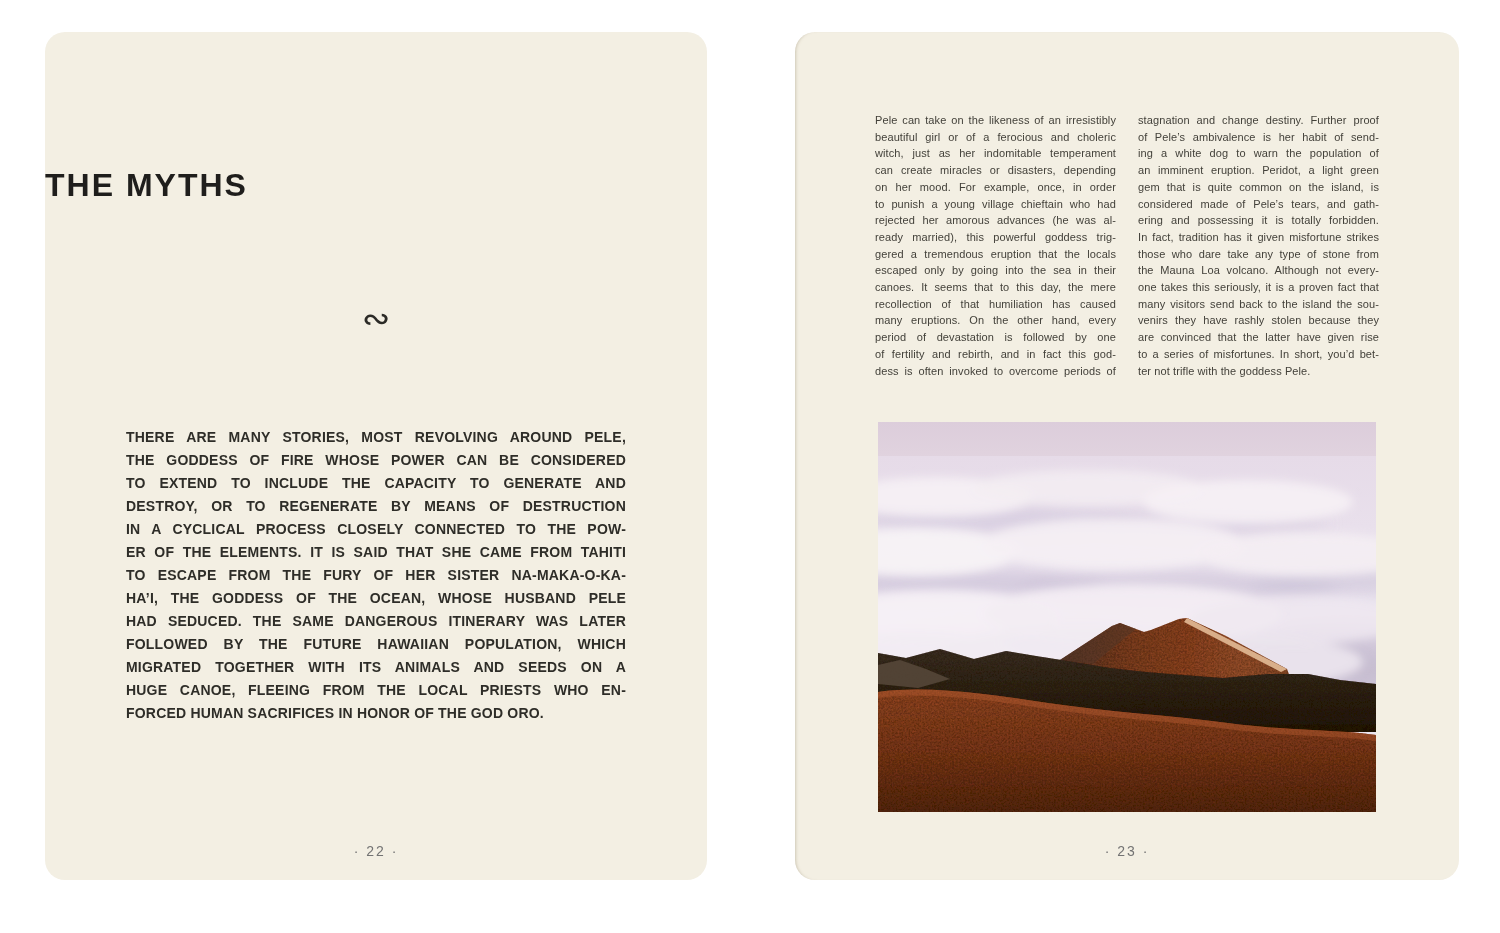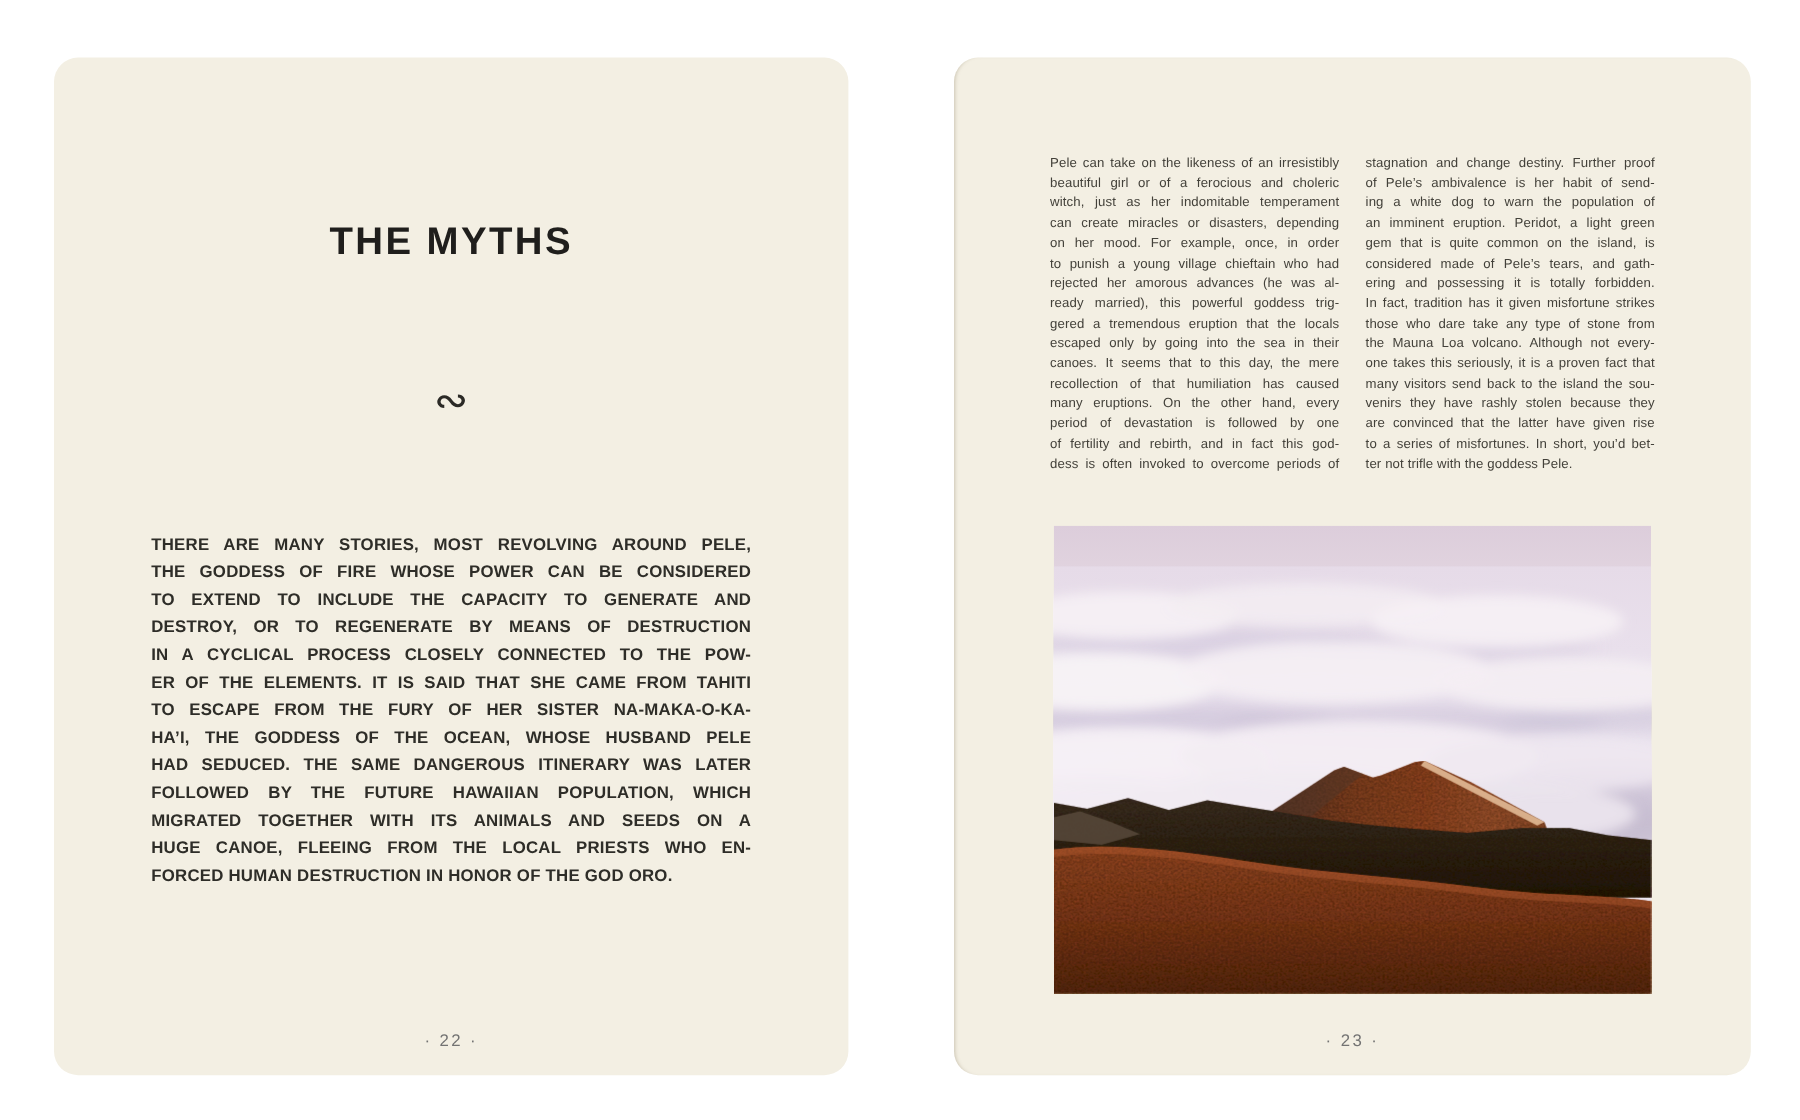--- a/index.html
+++ b/index.html
@@ -4,33 +4,33 @@
 <style>
   html,body { margin:0; padding:0; }
   body {
     width:1500px; height:933px;
     background:#ffffff;
     font-family:"Liberation Sans", sans-serif;
     position:relative;
     overflow:hidden;
   }
   .page {
-    position:absolute; top:48px; height:848px;
+    position:absolute; top:32px; height:848px;
     background:#f3efe3;
     border-radius:20px;
   }
   #page-left  { left:45px;  width:662px; }
   #page-right { left:795px; width:664px;
     box-shadow: inset 3px 0 3px -2px rgba(140,128,100,0.35);
   }
 
   
   .chapter-title {
     margin-top:136px;
-    text-align:center;
+    text-align:left;
     font-size:32px; line-height:34px;
     font-weight:bold;
     letter-spacing:2px;
     color:#1f1e1c;
   }
   .ornament {
     margin-top:96px;
     text-align:center;
     font-family:"DejaVu Sans", sans-serif;
     font-size:34px; line-height:40px;
@@ -95,21 +95,21 @@
         <div class="tline">TO EXTEND TO INCLUDE THE CAPACITY TO GENERATE AND</div>
         <div class="tline">DESTROY, OR TO REGENERATE BY MEANS OF DESTRUCTION</div>
         <div class="tline">IN A CYCLICAL PROCESS CLOSELY CONNECTED TO THE POW-</div>
         <div class="tline">ER OF THE ELEMENTS. IT IS SAID THAT SHE CAME FROM TAHITI</div>
         <div class="tline">TO ESCAPE FROM THE FURY OF HER SISTER NA-MAKA-O-KA-</div>
         <div class="tline">HA’I, THE GODDESS OF THE OCEAN, WHOSE HUSBAND PELE</div>
         <div class="tline">HAD SEDUCED. THE SAME DANGEROUS ITINERARY WAS LATER</div>
         <div class="tline">FOLLOWED BY THE FUTURE HAWAIIAN POPULATION, WHICH</div>
         <div class="tline">MIGRATED TOGETHER WITH ITS ANIMALS AND SEEDS ON A</div>
         <div class="tline">HUGE CANOE, FLEEING FROM THE LOCAL PRIESTS WHO EN-</div>
-        <div class="tline">FORCED HUMAN DESTRUCTION IN HONOR OF THE GOD ORO.</div>
+        <div class="tline">FORCED HUMAN SACRIFICES IN HONOR OF THE GOD ORO.</div>
       </div>
     <div class="pagenum">· 22 ·</div>
   </div>
 
   <div class="page" id="page-right">
     <div class="columns">
       <div class="col">
           <div class="tline">Pele can take on the likeness of an irresistibly</div>
           <div class="tline">beautiful girl or of a ferocious and choleric</div>
           <div class="tline">witch, just as her indomitable temperament</div>

